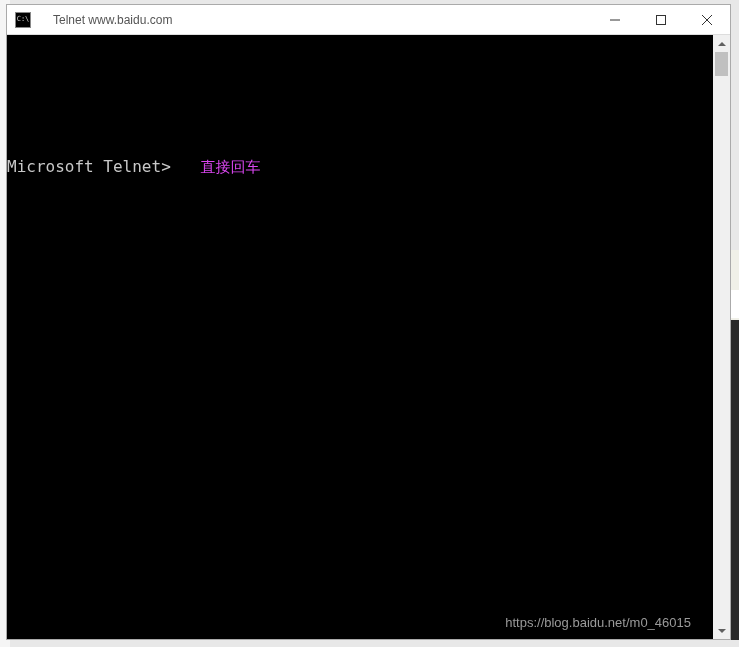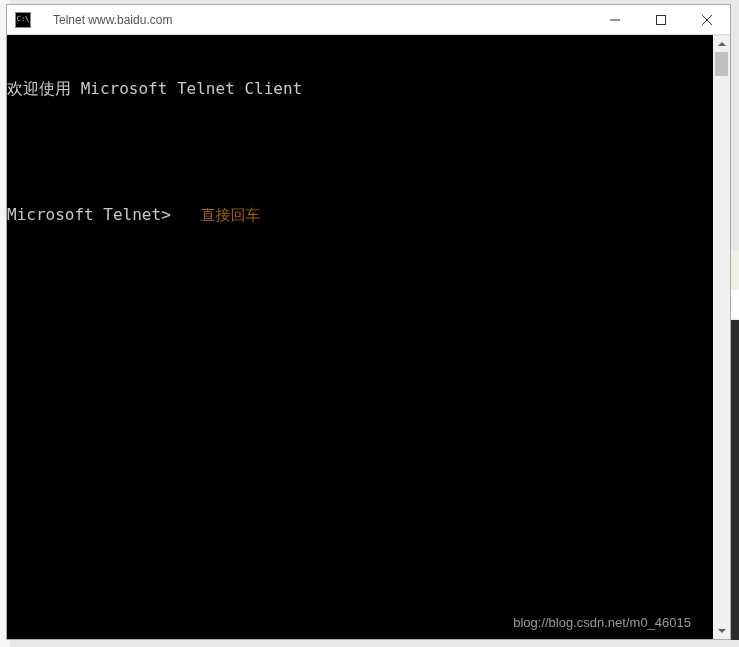--- a/index.html
+++ b/index.html
@@ -89,27 +89,27 @@
       white-space: pre;
       position: relative;
     }
     .term-line {
       display: block;
       padding-left: 0;
     }
     .prompt-line {
       display: flex;
       align-items: flex-end;
-      margin-top: 26px;
+      margin-top: 38px;
     }
     .prompt-text {
       color: #c8c8c8;
     }
     .annotation {
-      color: #a16207;
+      color: #d946ef;
       font-family: "SimSun", "NSimSun", sans-serif;
       font-size: 15px;
       margin-left: 20px;
     }
     .scrollbar {
       width: 17px;
       background: #f0f0f0;
       display: flex;
       flex-direction: column;
     }
@@ -219,27 +219,26 @@
       <div class="win-btn" title="Close">
         <svg viewBox="0 0 10 10">
             <line x1="0" y1="0" x2="10" y2="10" stroke="#333" stroke-width="1"></line>
             <line x1="10" y1="0" x2="0" y2="10" stroke="#333" stroke-width="1"></line>
           </svg>
       </div>
     </div>
   </div>
   <div class="terminal-wrap">
     <div class="terminal">
-      <span class="term-line">欢迎使用 Microsoft Telnet Client</span>
       <span class="term-line"></span>
       <div class="prompt-line">
         <span class="prompt-text">Microsoft Telnet&gt; </span>
         <span class="annotation">直接回车</span>
       </div>
-      <div class="watermark">blog://blog.csdn.net/m0_46015</div>
+      <div class="watermark">https://blog.baidu.net/m0_46015</div>
     </div>
     <div class="scrollbar">
       <div class="scroll-arrow">
         <svg width="8" height="4" viewBox="0 0 8 4">
             <polygon points="4,0 8,4 0,4" fill="#606060"></polygon>
           </svg>
       </div>
       <div class="scroll-track">
         <div class="scroll-thumb"></div>
       </div>

